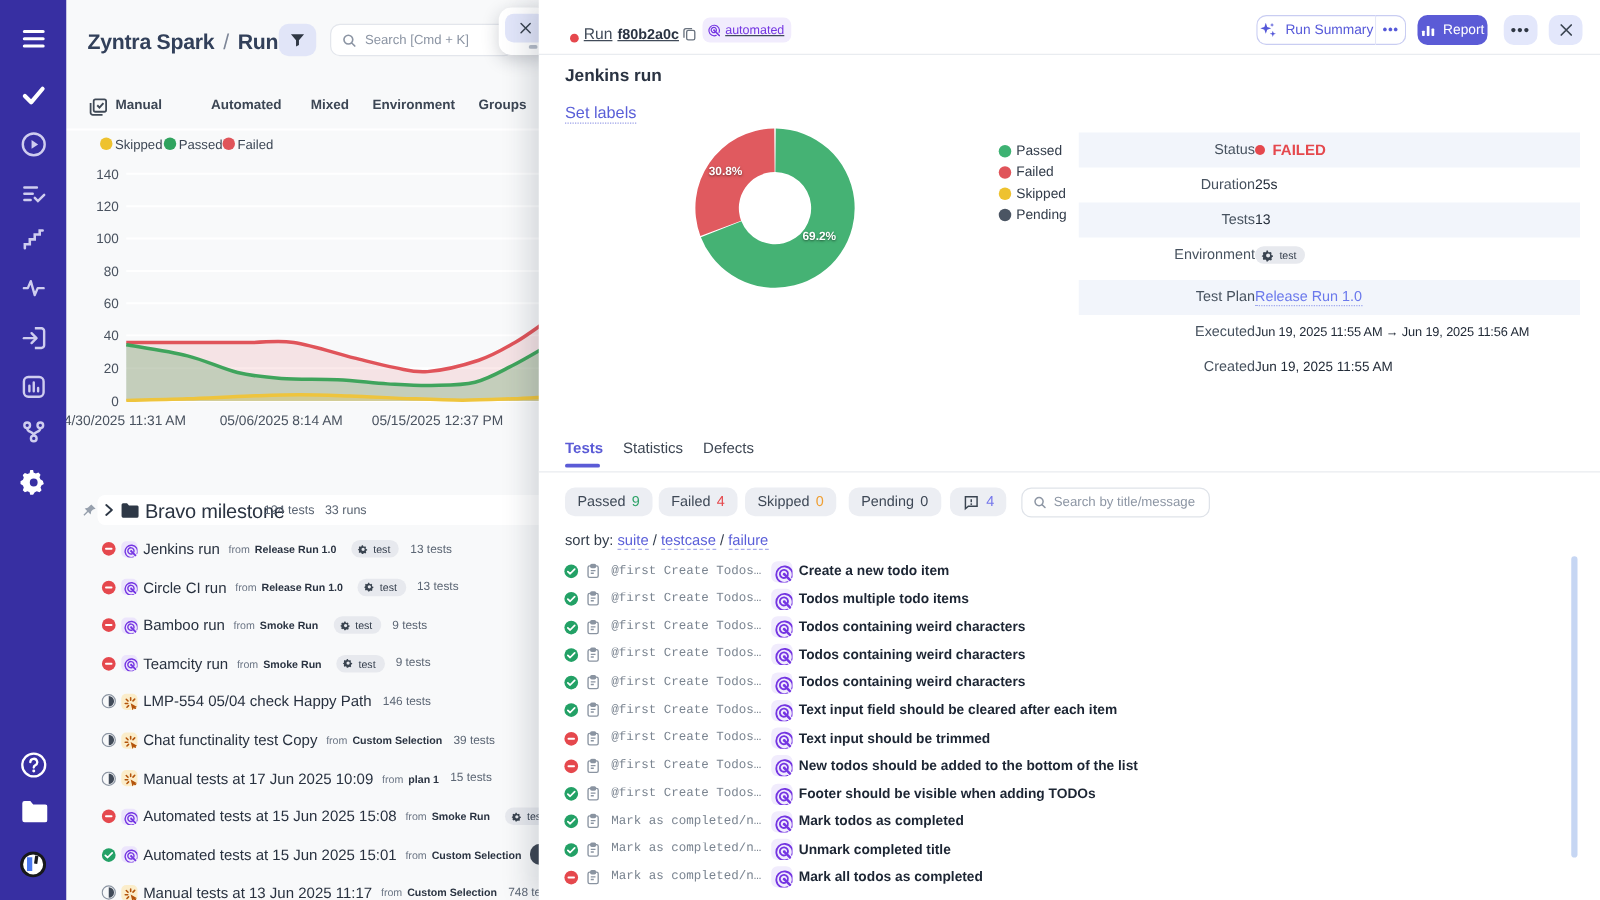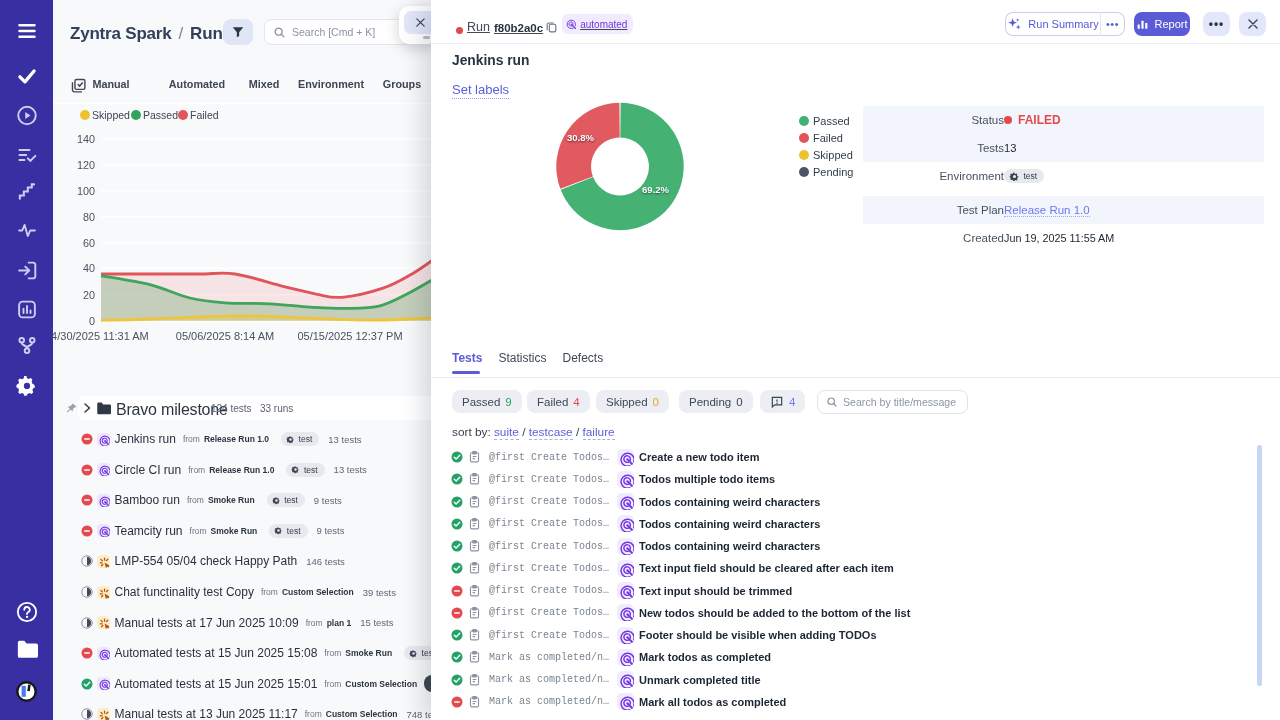--- a/index.html
+++ b/index.html
@@ -470,38 +470,46 @@
 <div class="leg" style="top:115px"><i style="background:#3eb273"></i>Passed</div>
 <div class="leg" style="top:132px"><i style="background:#e0545a"></i>Failed</div>
 <div class="leg" style="top:149px"><i style="background:#eec22f"></i>Skipped</div>
 <div class="leg" style="top:166px"><i style="background:#4b5563"></i>Pending</div>
 
 <div id="dettab">
   <div class="drow lt">
           <span class="lab">Status</span>
           <span class="val" style="color:#e5484d;font-size:12px;font-weight:700"><i style="width:8px;height:8px;border-radius:50%;background:#e5484d;margin-right:6px"></i>FAILED</span>
         </div>
+  <div class="drow">
+          <span class="lab">Duration</span>
+          <span class="val">25s</span>
+        </div>
   <div class="drow lt">
           <span class="lab">Tests</span>
           <span class="val">13</span>
         </div>
   <div class="drow">
           <span class="lab">Environment</span>
           <span class="val">
             <span class="chip-test" style="margin-left:0"><svg width="11" height="11">
                 <use href="#gear"></use>
               </svg>test</span>
           </span>
         </div>
   <div class="gap6"></div>
   <div class="drow lt">
           <span class="lab">Test Plan</span>
           <span class="val" style="color:#6b79ec;font-weight:400;font-size:11.5px">
             <span style="border-bottom:1px dotted #9fa8f0">Release Run 1.0</span>
           </span>
+        </div>
+  <div class="drow">
+          <span class="lab">Executed</span>
+          <span class="val" style="font-size:10.2px;letter-spacing:-0.1px">Jun 19, 2025 11:55 AM → Jun 19, 2025 11:56 AM</span>
         </div>
   <div class="drow">
           <span class="lab">Created</span>
           <span class="val" style="font-size:10.8px">Jun 19, 2025 11:55 AM</span>
         </div>
 </div>
 
 <div id="btabs"><span class="act">Tests</span><span>Statistics</span><span>Defects</span></div>
 <div id="btabs-underline"></div>
 <div id="btabs-divider"></div>

